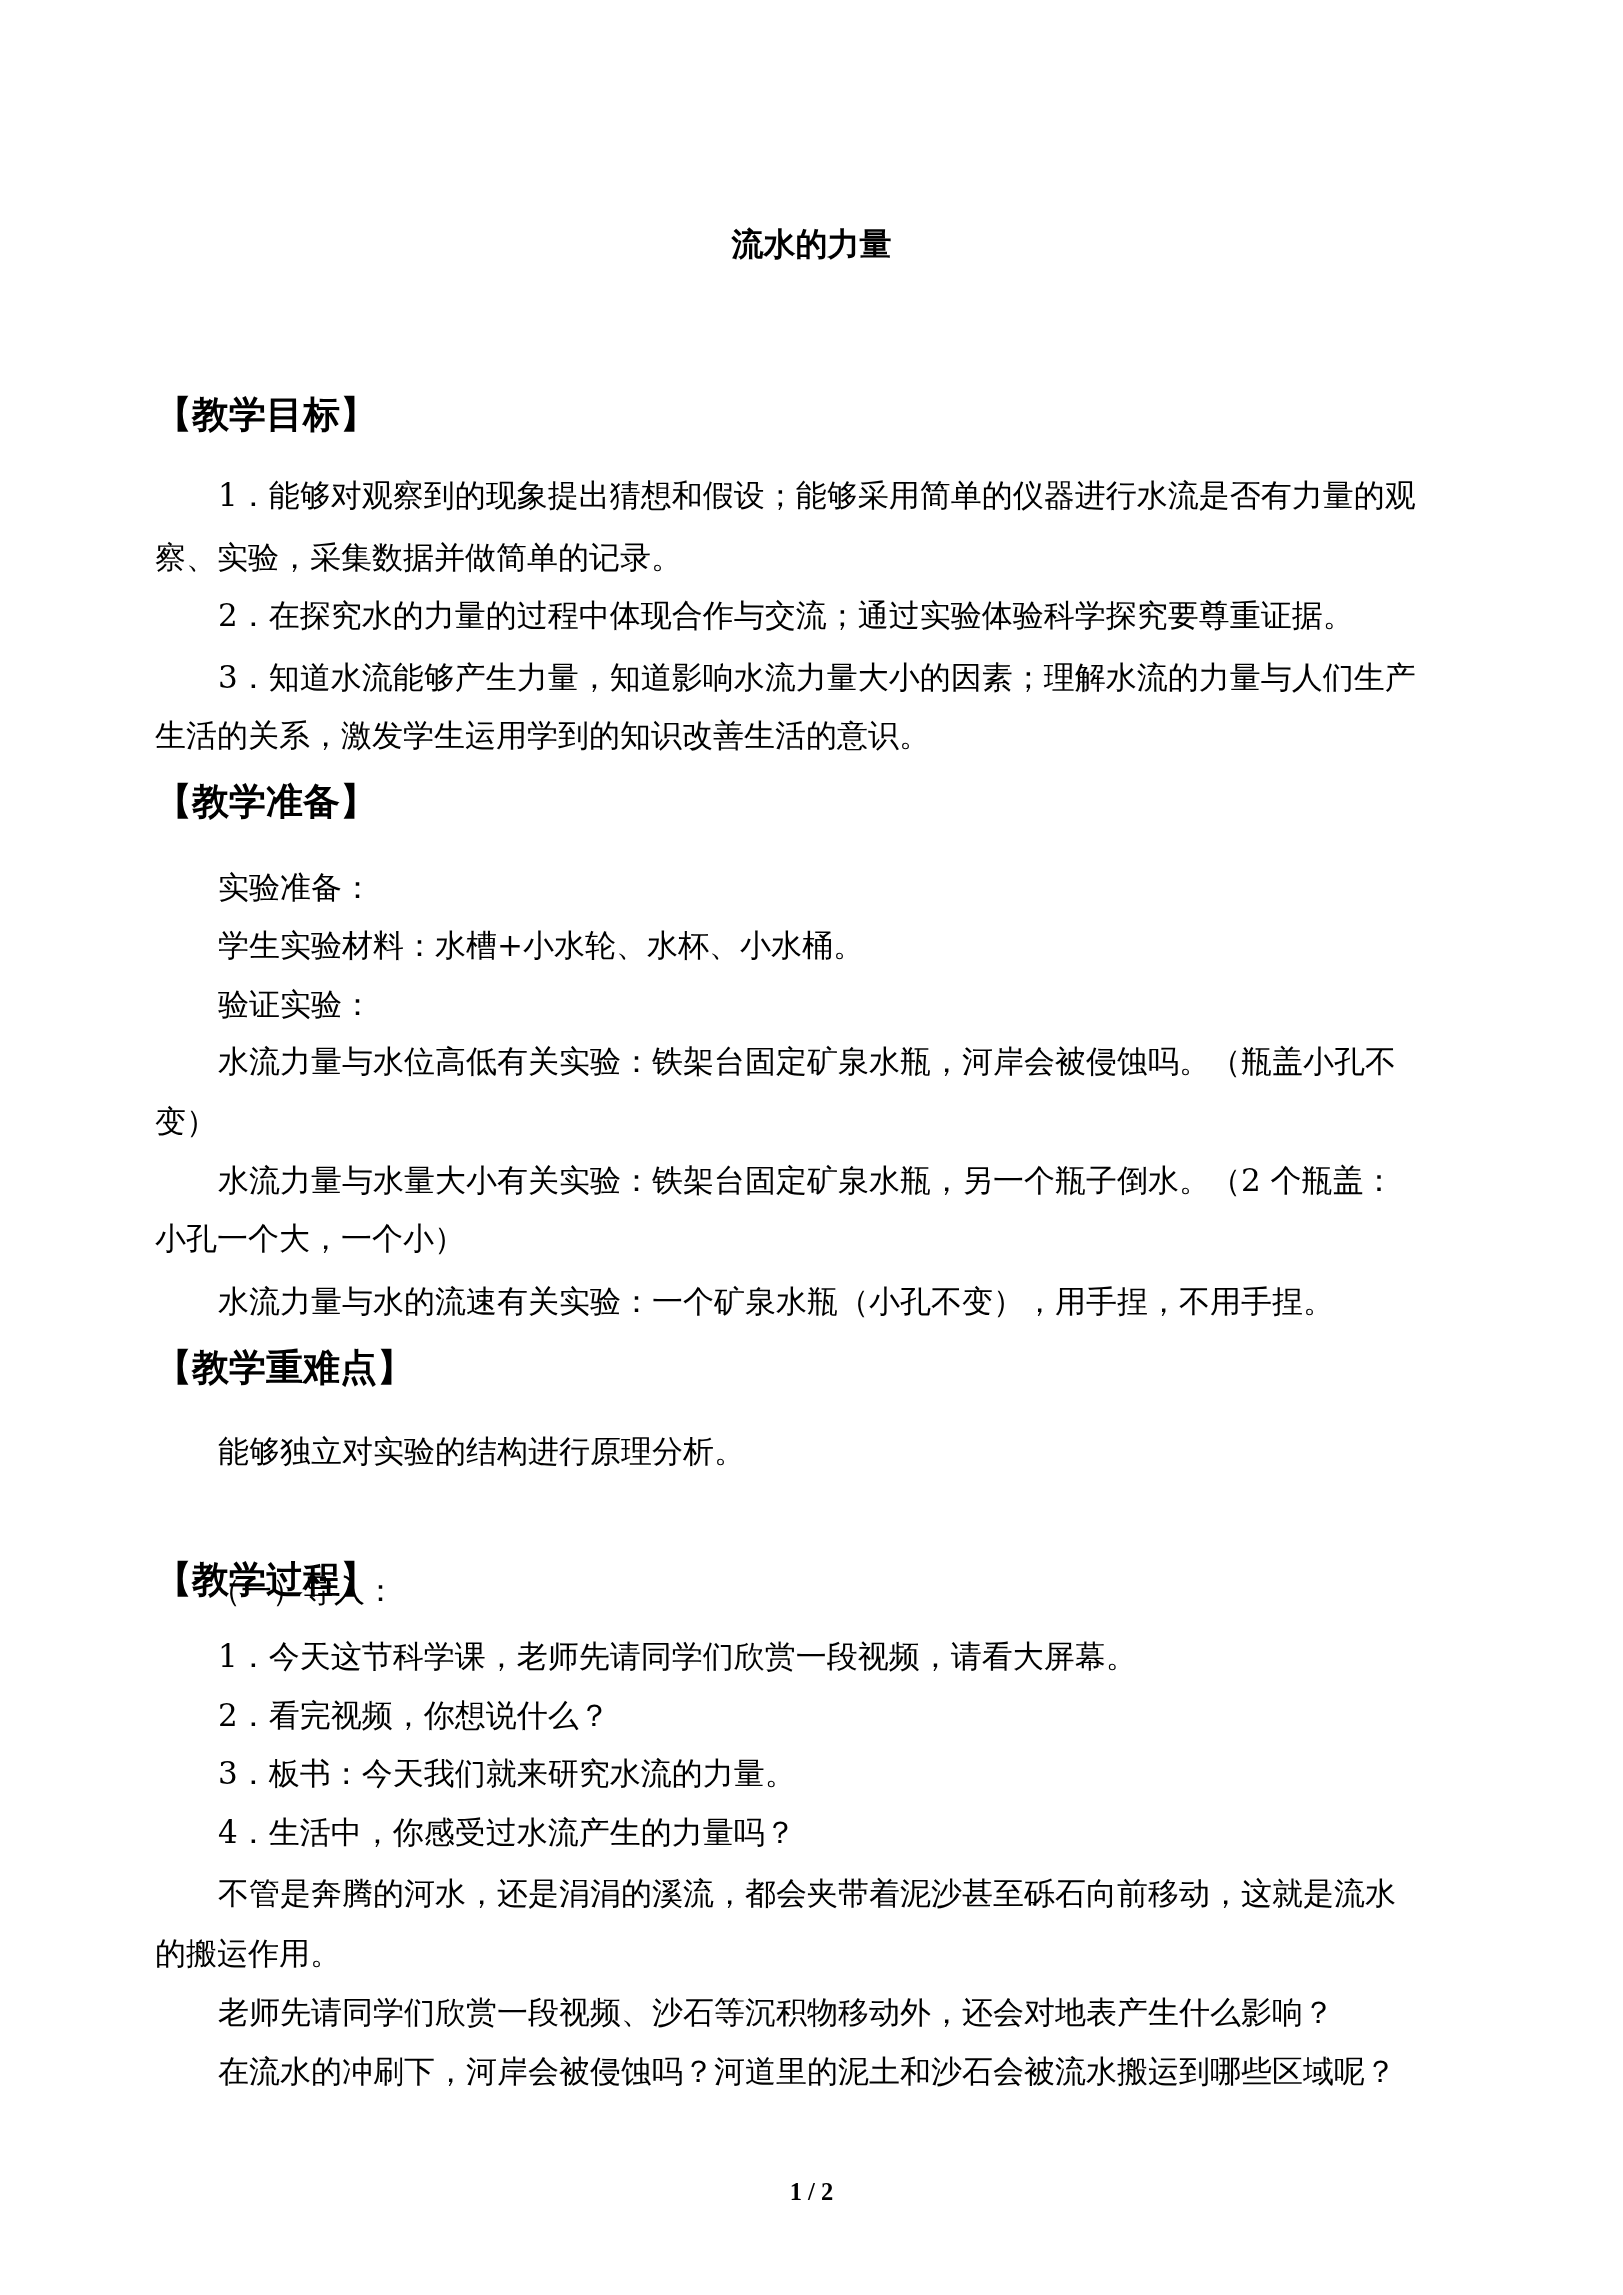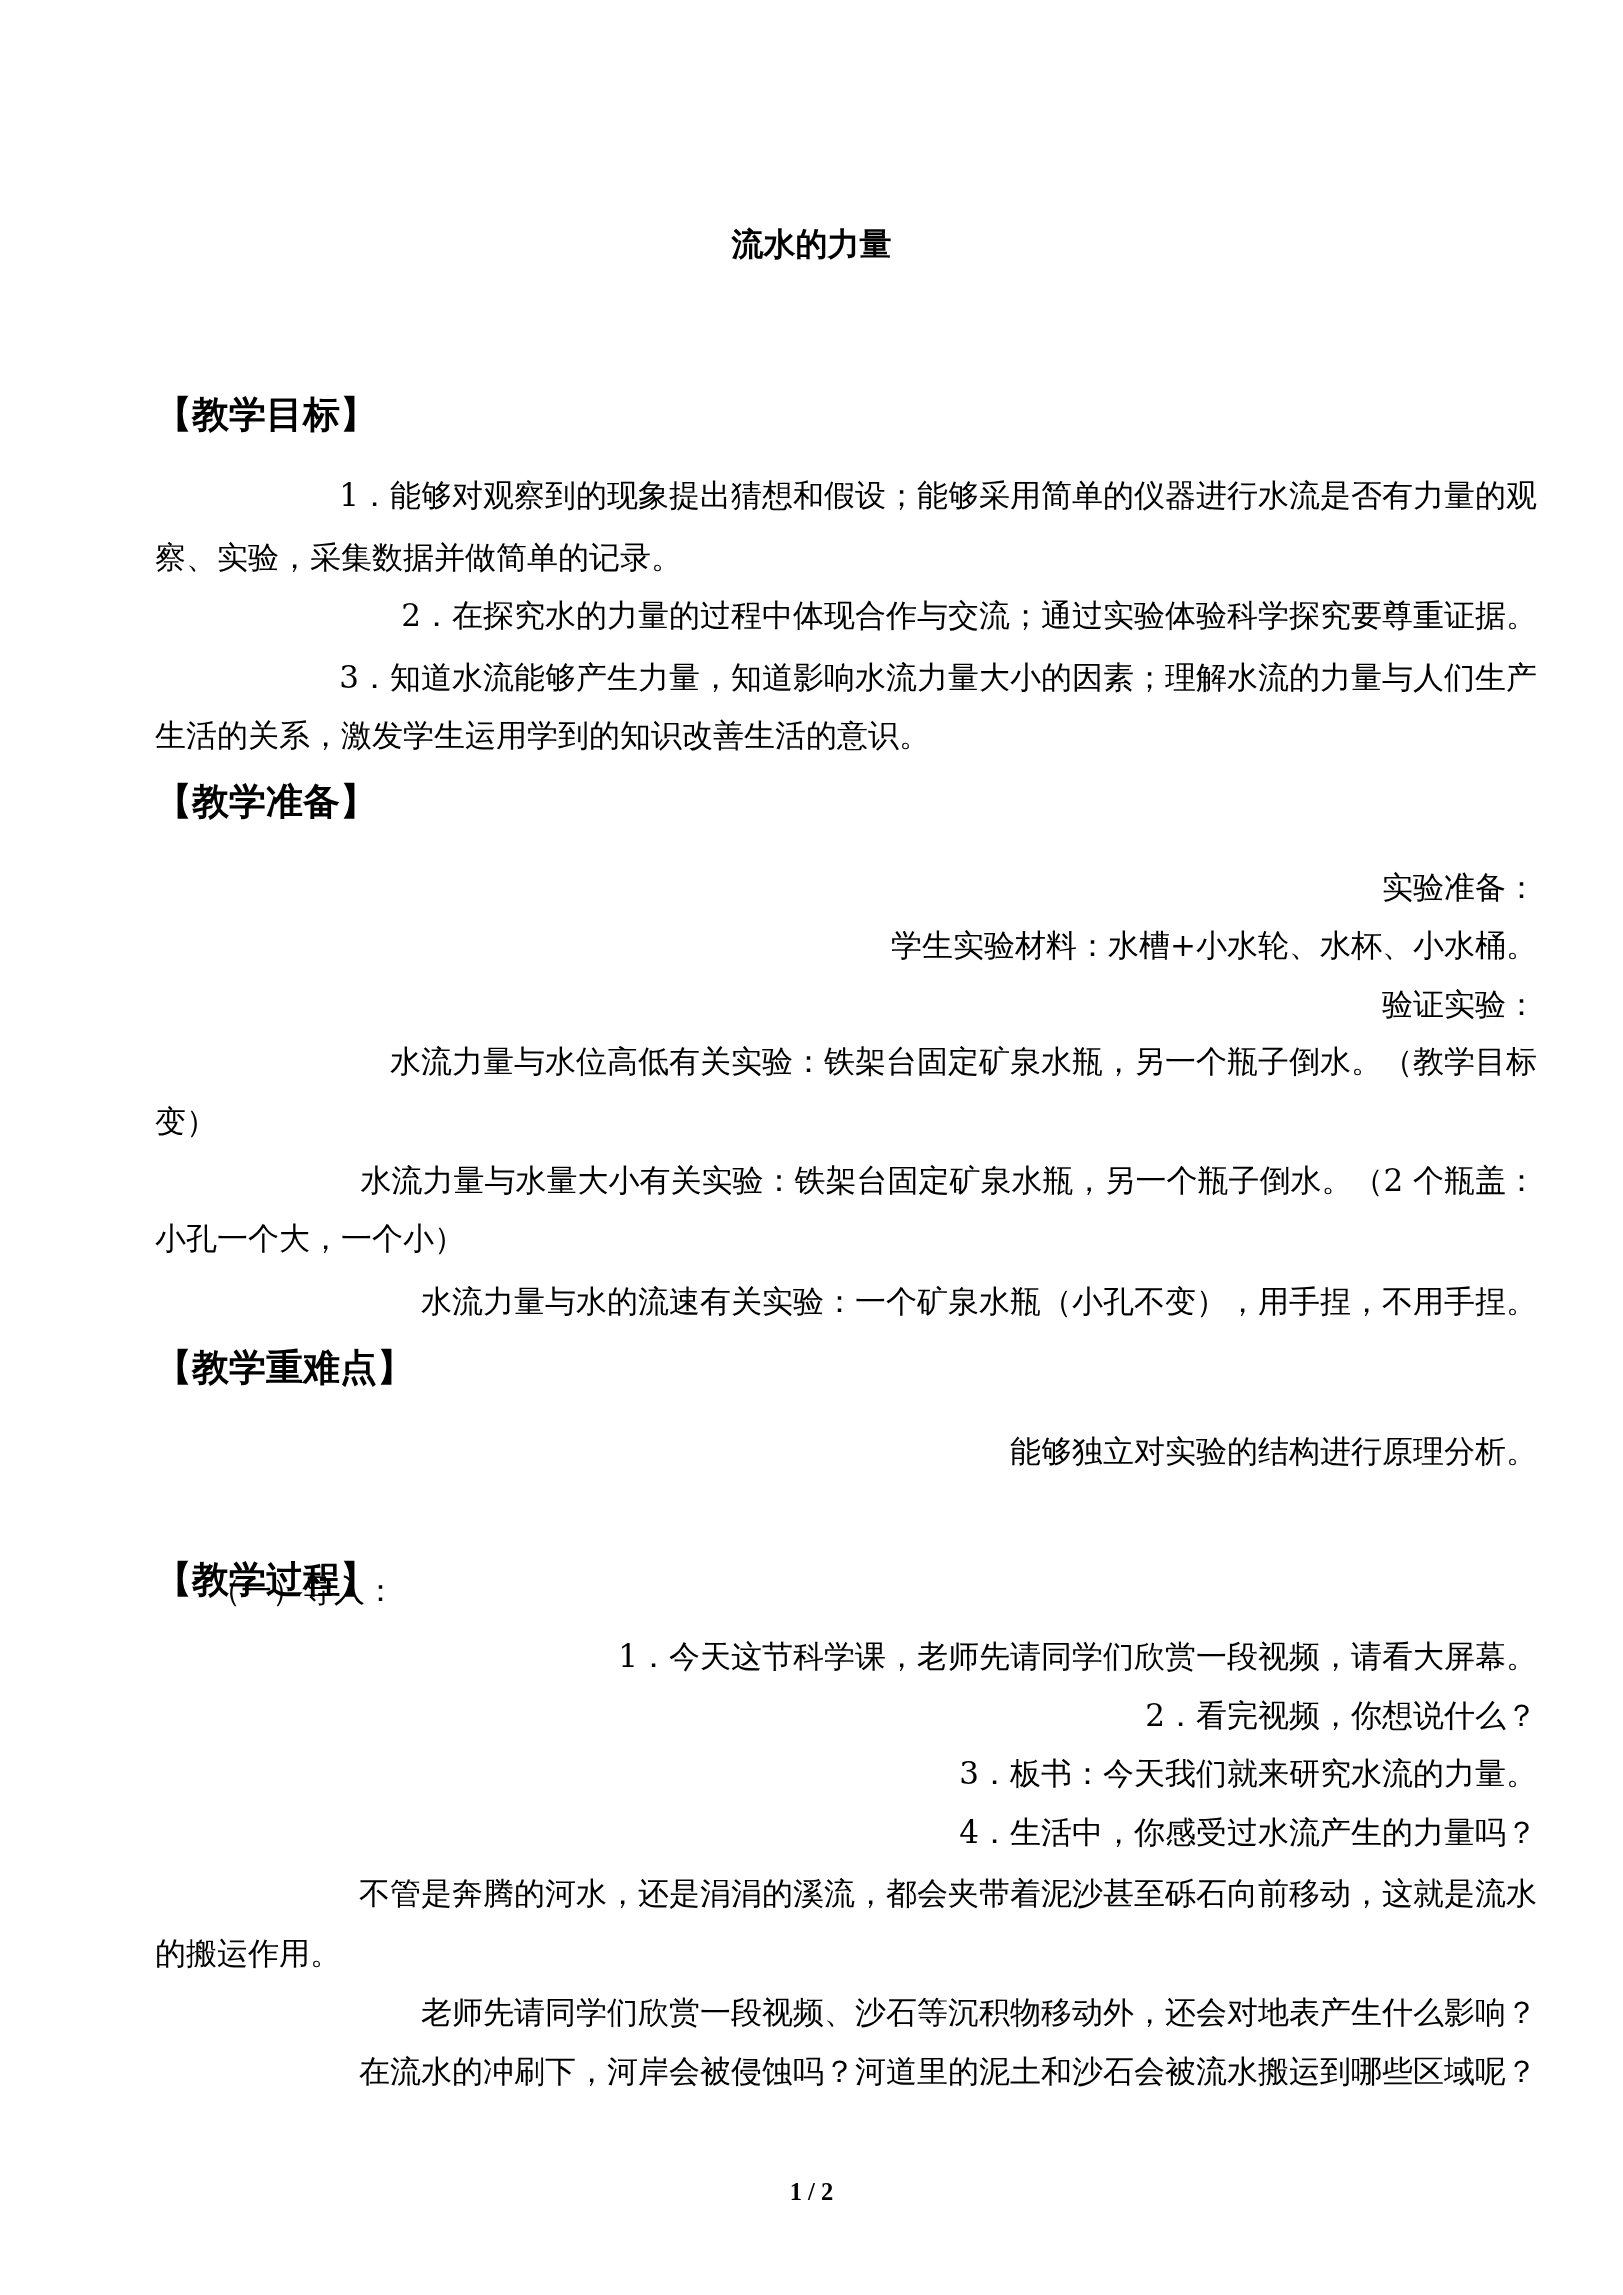--- a/index.html
+++ b/index.html
@@ -4,21 +4,21 @@
   <style>
     html, body { margin: 0; padding: 0; background: #ffffff; }
     body { width: 1623px; height: 2295px; position: relative; overflow: hidden;
            font-family: "DejaVu Serif", "Liberation Serif", serif; color: #000; }
     .page { position: absolute; left: 0; top: 0; width: 1623px; height: 2295px; }
     .title { position: absolute; left: 0; width: 1623px; top: 220px; text-align: center;
              font-family: "DejaVu Sans", "Liberation Sans", sans-serif; font-weight: bold; font-size: 32px; line-height: 48px; }
     .h { position: absolute; left: 155px; font-family: "DejaVu Sans", "Liberation Sans", sans-serif;
          font-weight: bold; font-size: 37px; line-height: 44px; white-space: nowrap; }
     .p { position: absolute; left: 155px; width: 1319px; font-size: 31px; line-height: 41px; white-space: nowrap; }
-    .ind { padding-left: 63px; text-align: right; }
+    .ind { padding-left: 63px; }
     .ind2 { padding-left: 55px; }
     .pagenum { position: absolute; left: 0; width: 1623px; top: 2138px; text-align: center;
                font-family: "Liberation Serif", serif; font-weight: bold; font-size: 24.5px; line-height: 27px; margin-top: 40px; }
   </style>
 </head>
 <body>
 
 <div class="page">
   <div class="title">流水的力量</div>
 
@@ -26,21 +26,21 @@
   <div class="p ind" style="top:475px">1．能够对观察到的现象提出猜想和假设；能够采用简单的仪器进行水流是否有力量的观</div>
   <div class="p" style="top:537px">察、实验，采集数据并做简单的记录。</div>
   <div class="p ind" style="top:595px">2．在探究水的力量的过程中体现合作与交流；通过实验体验科学探究要尊重证据。</div>
   <div class="p ind" style="top:657px">3．知道水流能够产生力量，知道影响水流力量大小的因素；理解水流的力量与人们生产</div>
   <div class="p" style="top:715px">生活的关系，激发学生运用学到的知识改善生活的意识。</div>
 
   <div class="h" style="top:780px">【教学准备】</div>
   <div class="p ind" style="top:867px">实验准备：</div>
   <div class="p ind" style="top:925px">学生实验材料：水槽+小水轮、水杯、小水桶。</div>
   <div class="p ind" style="top:984px">验证实验：</div>
-  <div class="p ind" style="top:1041px">水流力量与水位高低有关实验：铁架台固定矿泉水瓶，另一个瓶子倒水。（教学目标</div>
+  <div class="p ind" style="top:1041px">水流力量与水位高低有关实验：铁架台固定矿泉水瓶，河岸会被侵蚀吗。（瓶盖小孔不</div>
   <div class="p" style="top:1101px">变）</div>
   <div class="p ind" style="top:1160px">水流力量与水量大小有关实验：铁架台固定矿泉水瓶，另一个瓶子倒水。（2 个瓶盖：</div>
   <div class="p" style="top:1218px">小孔一个大，一个小）</div>
   <div class="p ind" style="top:1281px">水流力量与水的流速有关实验：一个矿泉水瓶（小孔不变），用手捏，不用手捏。</div>
 
   <div class="h" style="top:1346px">【教学重难点】</div>
   <div class="p ind" style="top:1431px">能够独立对实验的结构进行原理分析。</div>
 
   <div class="h" style="top:1558px">【教学过程】</div>
   <div class="p ind2" style="top:1570px">（一）导入：</div>

